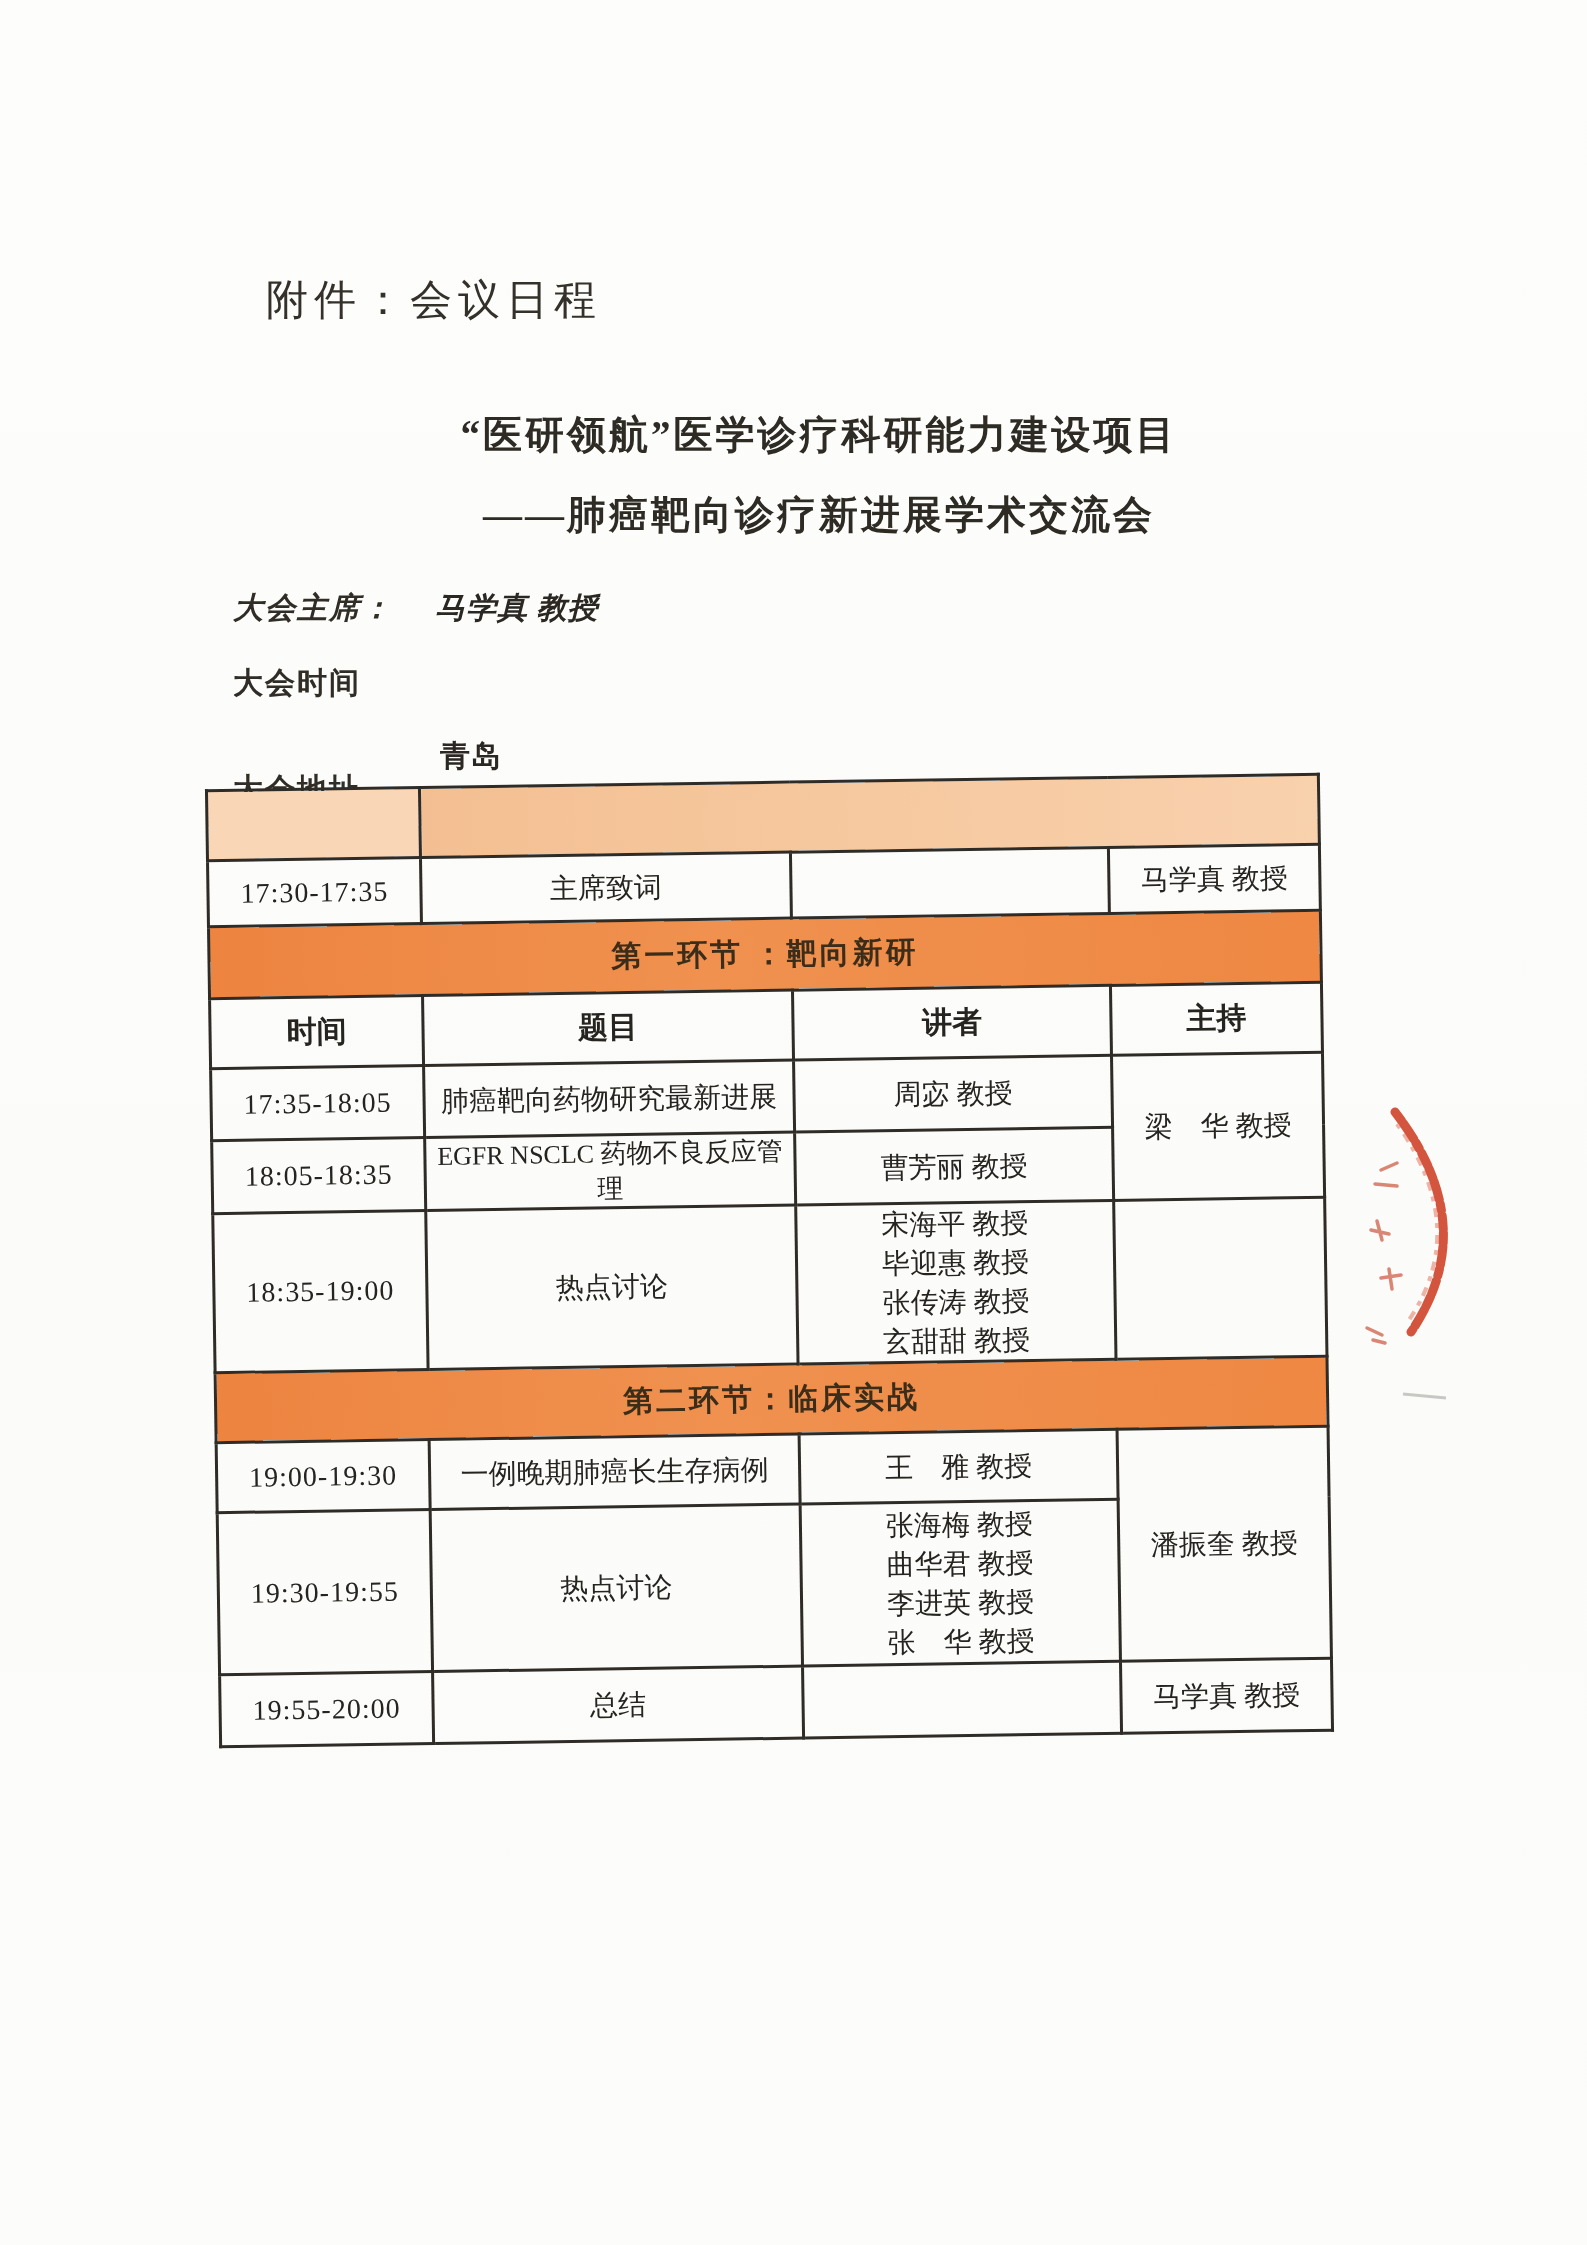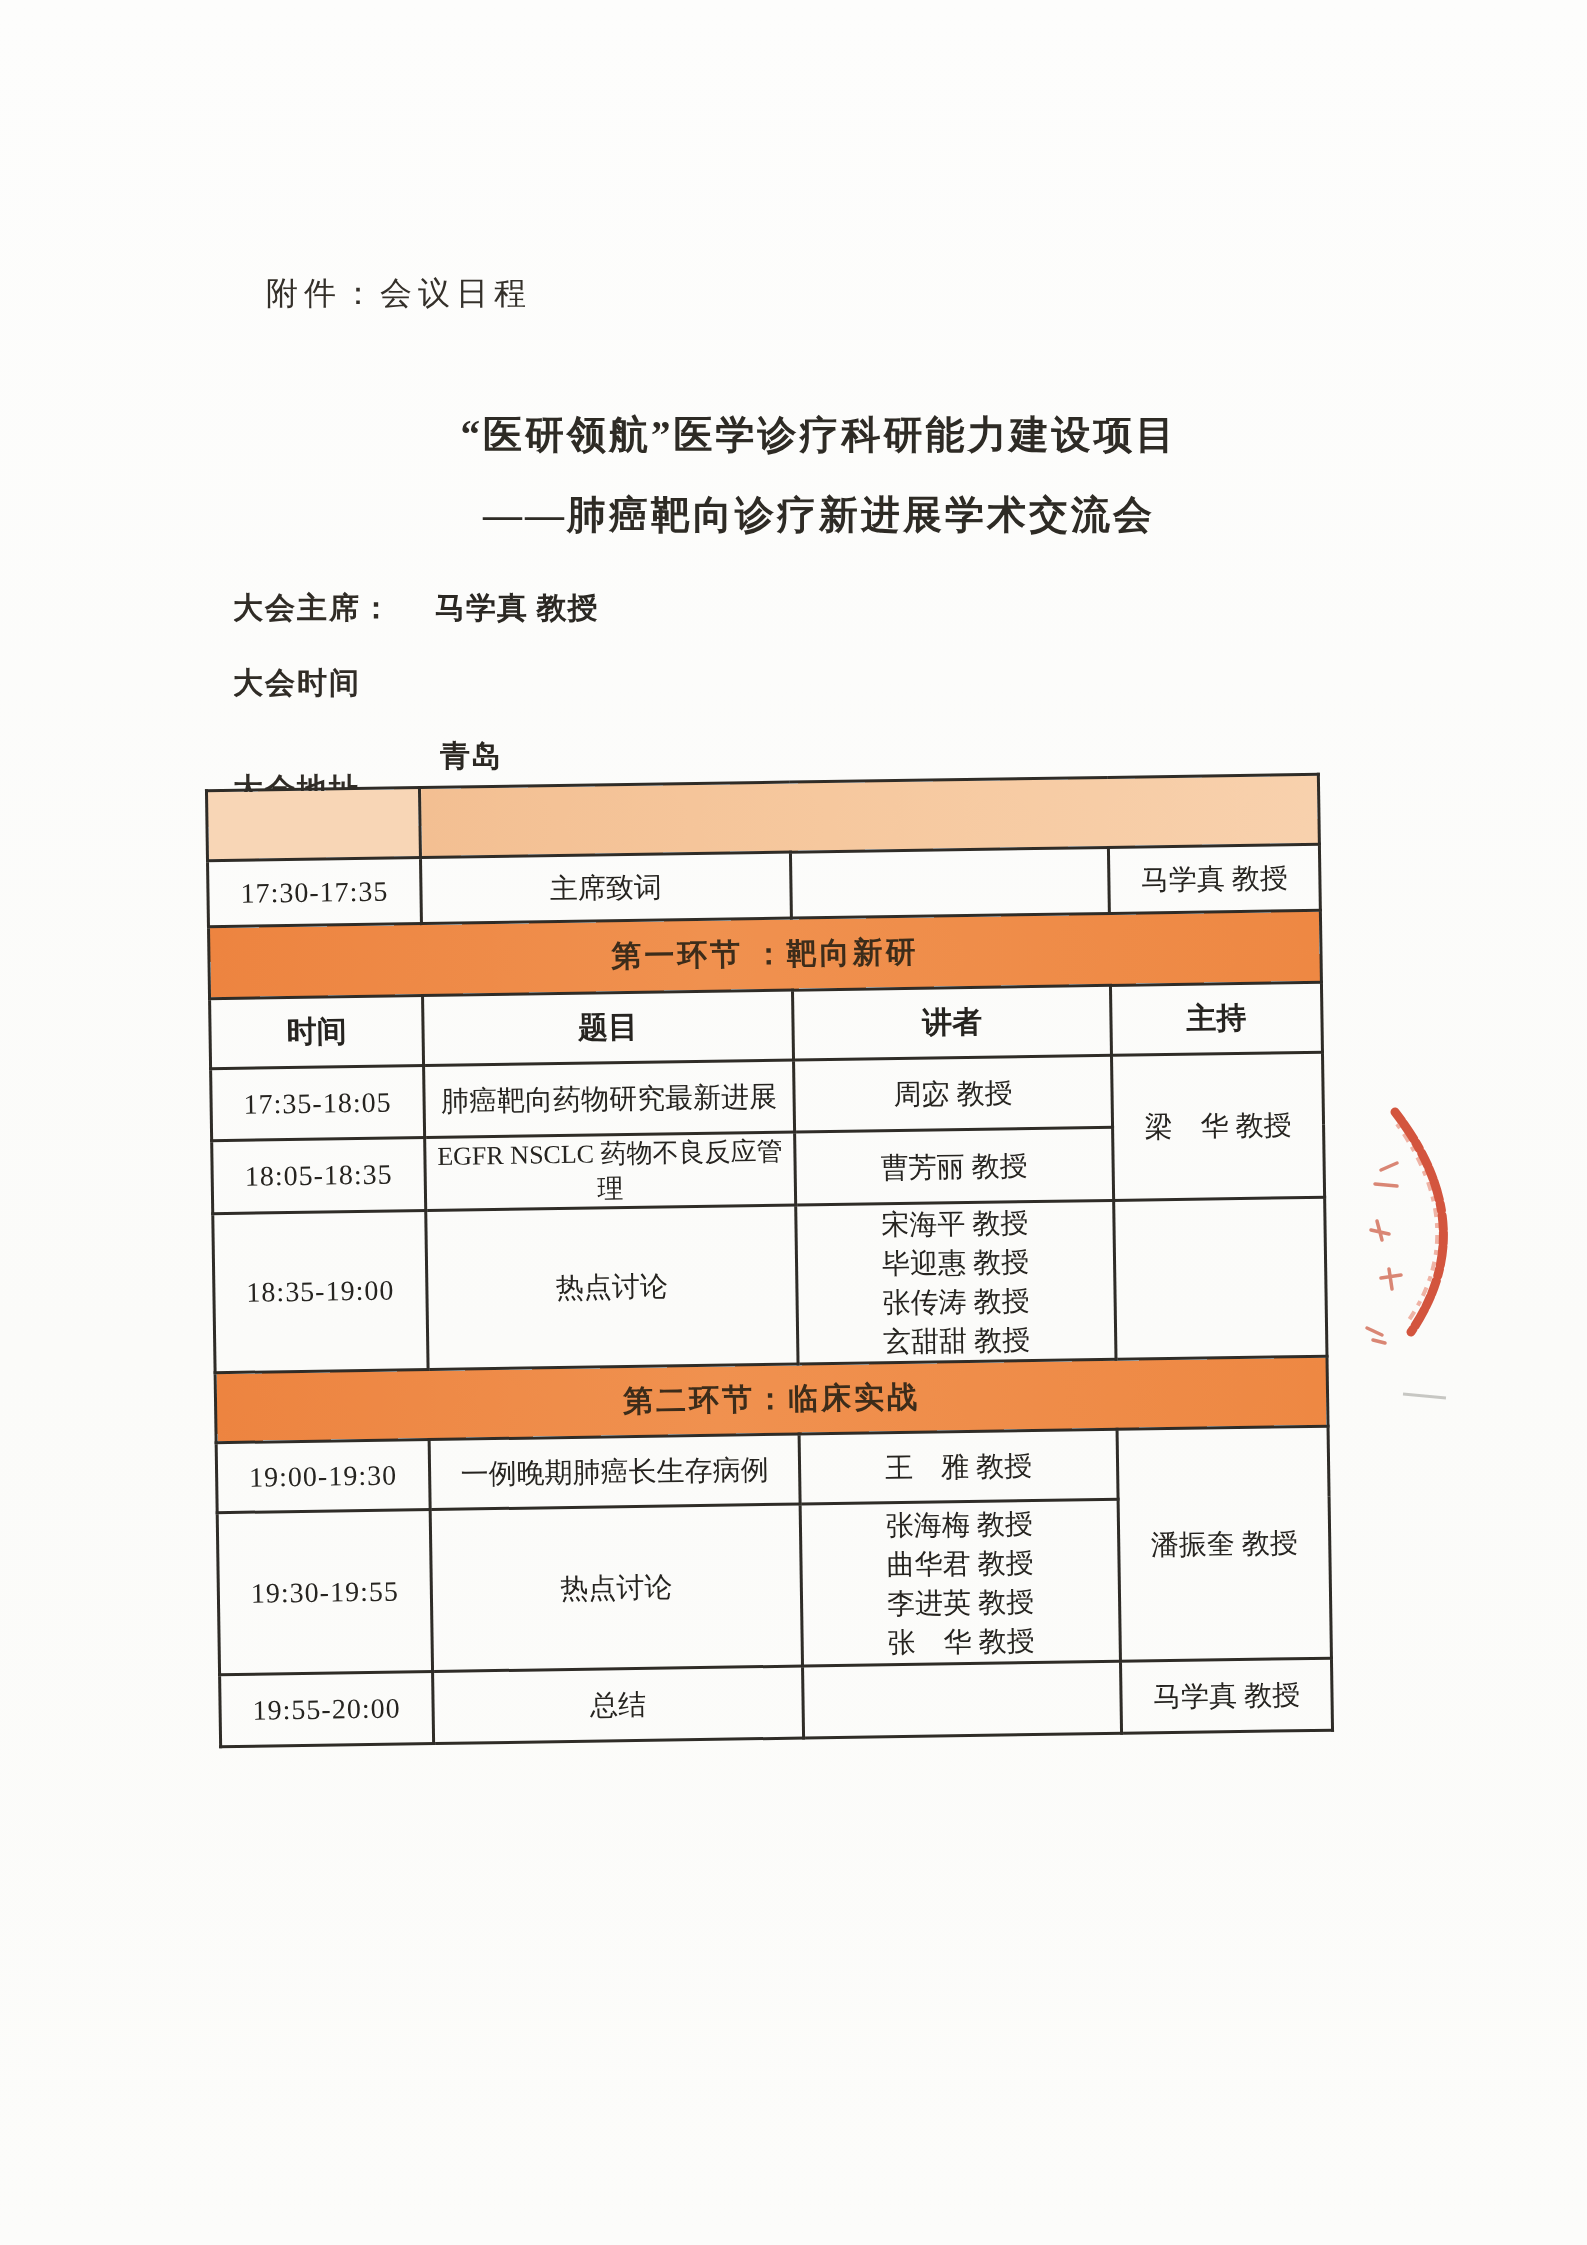--- a/index.html
+++ b/index.html
@@ -6,33 +6,33 @@
   body{
     width:1587px;height:2245px;position:relative;overflow:hidden;
     background:linear-gradient(180deg,#fdfdfc 0%,#fbfbf9 60%,#fcfcfa 100%);
     font-family:"Liberation Serif","DejaVu Serif",serif;
     color:#2b2823;
   }
   .page{position:absolute;inset:0;}
 
   .attachment{
     position:absolute;left:266px;top:272px;
-    font-size:32px;letter-spacing:6px;color:#34302a;
+    font-size:42px;letter-spacing:6px;color:#34302a;
   }
 
   .title{
     position:absolute;left:0;width:1560px;text-align:center;
     font-size:39px;font-weight:bold;letter-spacing:3px;color:#2e2b25;padding-left:39px;
   }
   .title1{top:408px;}
   .title2{top:488px;text-align:center;}
 
   .mlabel{font-size:30px;font-weight:600;color:#302c26;letter-spacing:2px;}
   .mvalue{font-size:30px;font-weight:600;color:#2b2823;letter-spacing:1px;}
-  .meta-chair{position:absolute;left:233px;top:588px;}
+  .meta-chair{position:absolute;left:233px;top:588px;font-style:italic;}
   .meta-chair .mvalue{margin-left:42px;}
   .meta-time-label{position:absolute;left:233px;top:663px;}
   .meta-time-value{position:absolute;left:437px;top:640px;line-height:41px;}
   .meta-time-value .tline2{padding-left:8px;}
   .meta-venue-label{position:absolute;left:233px;top:738px;margin-top:31px;}
   .meta-venue-value{position:absolute;left:440px;top:736px;}
 
   .tablewrap{
     position:absolute;left:212px;top:781px;width:1112px;
     transform:rotate(-0.85deg);transform-origin:50% 50%;

